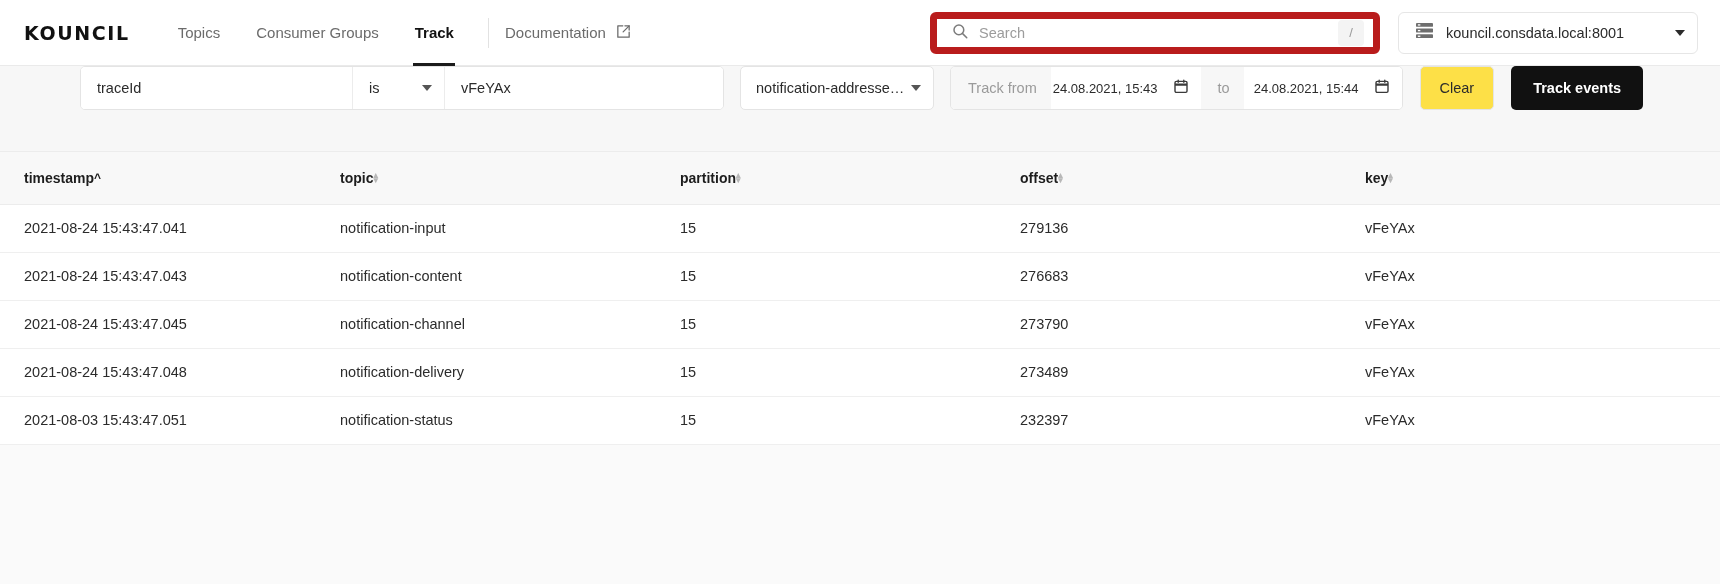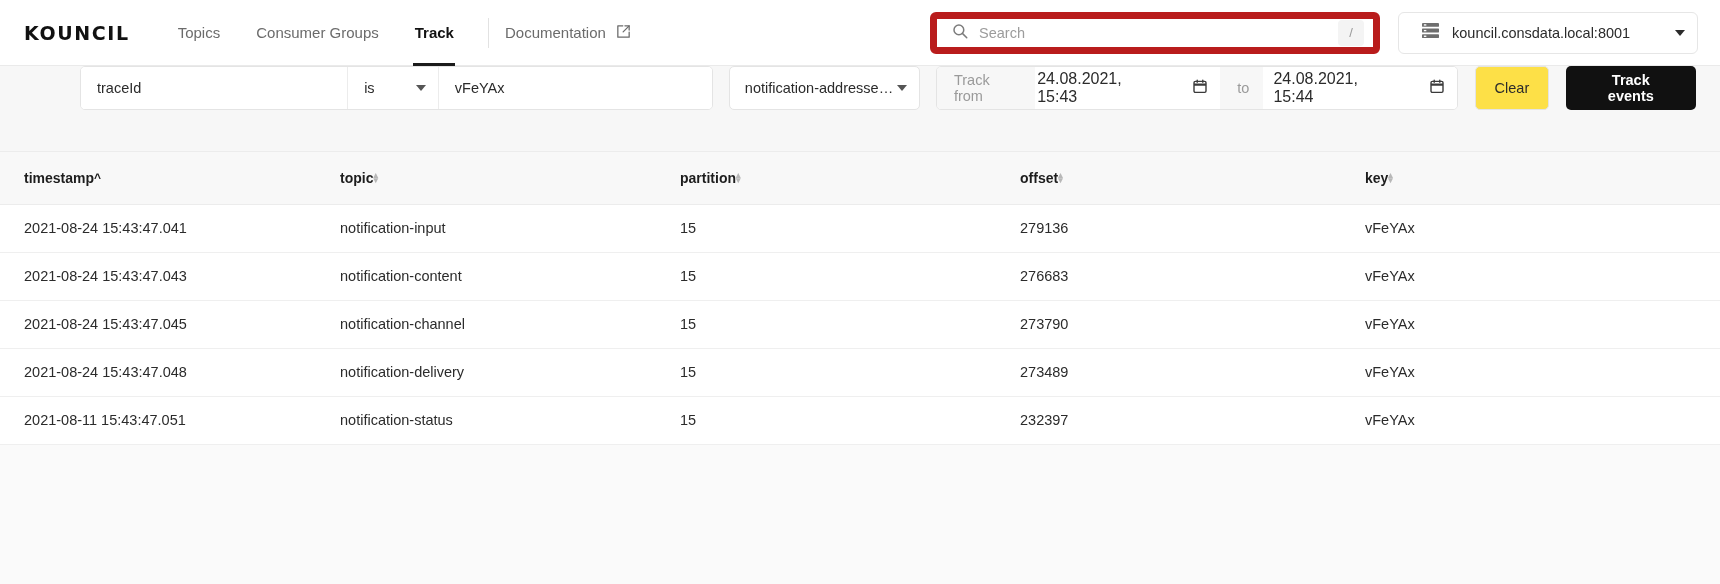--- a/index.html
+++ b/index.html
@@ -119,21 +119,21 @@
     justify-content: center;
   }
   .server-select {
     width: 300px;
     height: 42px;
     border: 1px solid #e6e6e6;
     border-radius: 6px;
     background: #ffffff;
     display: flex;
     align-items: center;
-    padding: 0 12px 0 22px;
+    padding: 0 12px 0 16px;
     cursor: pointer;
   }
   .server-name {
     flex: 1;
     font-size: 14.5px;
     color: #2b2b2b;
     margin-left: 12px;
     white-space: nowrap;
     overflow: hidden;
     text-overflow: ellipsis;
@@ -231,23 +231,23 @@
   }
   .dr-label {
     display: flex; align-items: center;
     padding: 0 14px 0 17px;
     font-size: 14.5px;
     color: #9a9a9a;
     background: #f7f7f7;
   }
   .dr-input {
     display: flex; align-items: center;
-    gap: 31px;
+    gap: 16px;
     padding: 0 13px 0 2px;
-    font-size: 16px;
+    font-size: 13px;
     color: #2b2b2b;
     background: #fff;
     cursor: pointer;
   }
   .dr-input.second { padding-left: 10px; }
   .btn-clear {
     margin-left: 17px;
     height: 44px;
     min-width: 62px;
     padding: 0 19px;
@@ -502,21 +502,21 @@
           <td class="c4">vFeYAx</td>
         </tr>
         <tr>
           <td class="c0">2021-08-24 15:43:47.048</td>
           <td class="c1">notification-delivery</td>
           <td class="c2">15</td>
           <td class="c3">273489</td>
           <td class="c4">vFeYAx</td>
         </tr>
         <tr>
-          <td class="c0">2021-08-11 15:43:47.051</td>
+          <td class="c0">2021-08-03 15:43:47.051</td>
           <td class="c1">notification-status</td>
           <td class="c2">15</td>
           <td class="c3">232397</td>
           <td class="c4">vFeYAx</td>
         </tr>
       </tbody>
     </table>
   </div>
 
 </div>

